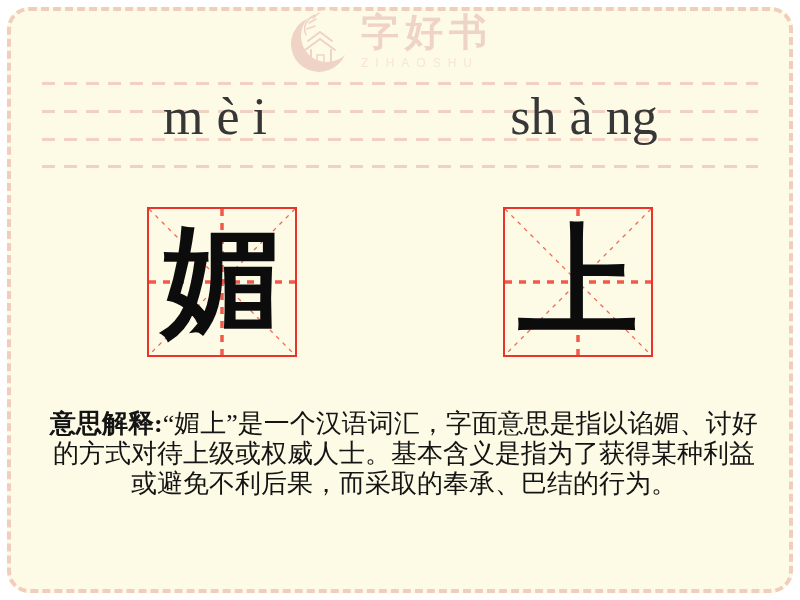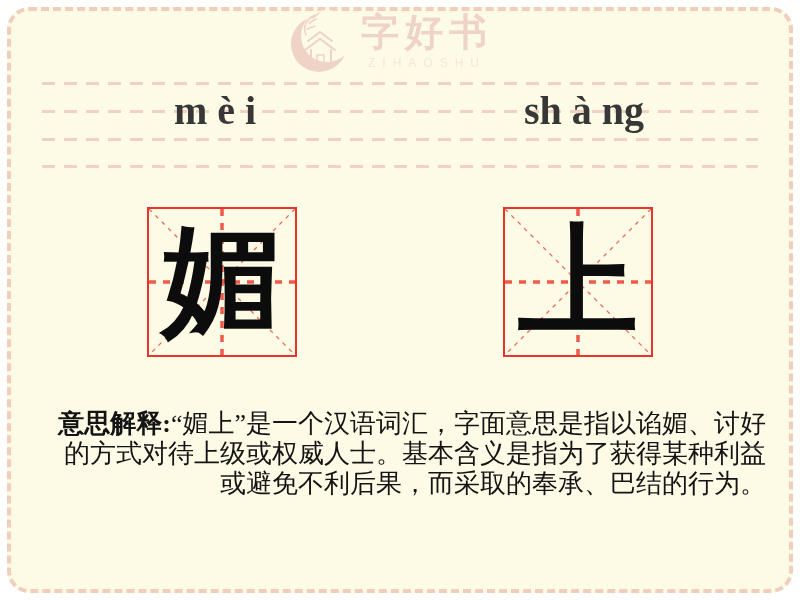--- a/index.html
+++ b/index.html
@@ -13,58 +13,57 @@
     background:var(--background,#FDFBE6);
     border:4px dashed var(--border_dash,#F1CEBC);
     border-radius:22px;
     box-sizing:border-box;
   }
   
   .logo{
     position:absolute;top:8px;left:390px;transform:translateX(-50%);
     display:flex;align-items:center;gap:10px;
   }
-  .logo-col{display:flex;flex-direction:column;align-items:center;}
+  .logo-col{display:flex;flex-direction:column;}
   .logo-text{
     font-size:38px;font-weight:bold;line-height:1.1;
     color:var(--logo_pink,#EFD3C4);letter-spacing:6px;
   }
   .logo-sub{
     font-family:"Liberation Sans", sans-serif;
     font-size:12px;color:var(--logo_pink_light,#F6E5D8);
     letter-spacing:7px;margin-top:3px;
   }
   
   .pinyin-line{
     position:absolute;left:42px;width:716px;height:3px;
     background:repeating-linear-gradient(90deg,
       var(--pinyin_line,#F3D1C2) 0 13px, transparent 13px 22px);
   }
   .pinyin-word{
     position:absolute;top:91px;transform:translateX(-50%);
-    font-size:40px;line-height:1;color:var(--text_dark,#373737);
+    font-size:52px;line-height:1;color:var(--text_dark,#373737);
     white-space:pre;
-    font-weight:bold;
   }
   
   .char-grid{
     position:absolute;top:207px;width:146px;height:146px;
     border:2px solid var(--grid_border,#E8342A);
     display:flex;align-items:center;justify-content:center;
   }
   .grid-guides{position:absolute;left:0;top:0;}
   .char{
     position:relative;font-size:120px;line-height:1;font-weight:900;
     color:var(--char_black,#0C0C0C);
   }
   
   .explain{
     position:absolute;left:42px;top:409px;width:724px;
     font-size:26px;line-height:30px;color:var(--explain_text,#141414);
-    text-align:right;
+    text-align:center;
   }
   .explain-label{font-weight:bold;}
 </style>
 </head>
 <body>
 
 <div class="card-bg"></div>
 
 <div class="logo">
   <svg width="64" height="66" viewBox="0 0 64 66">

